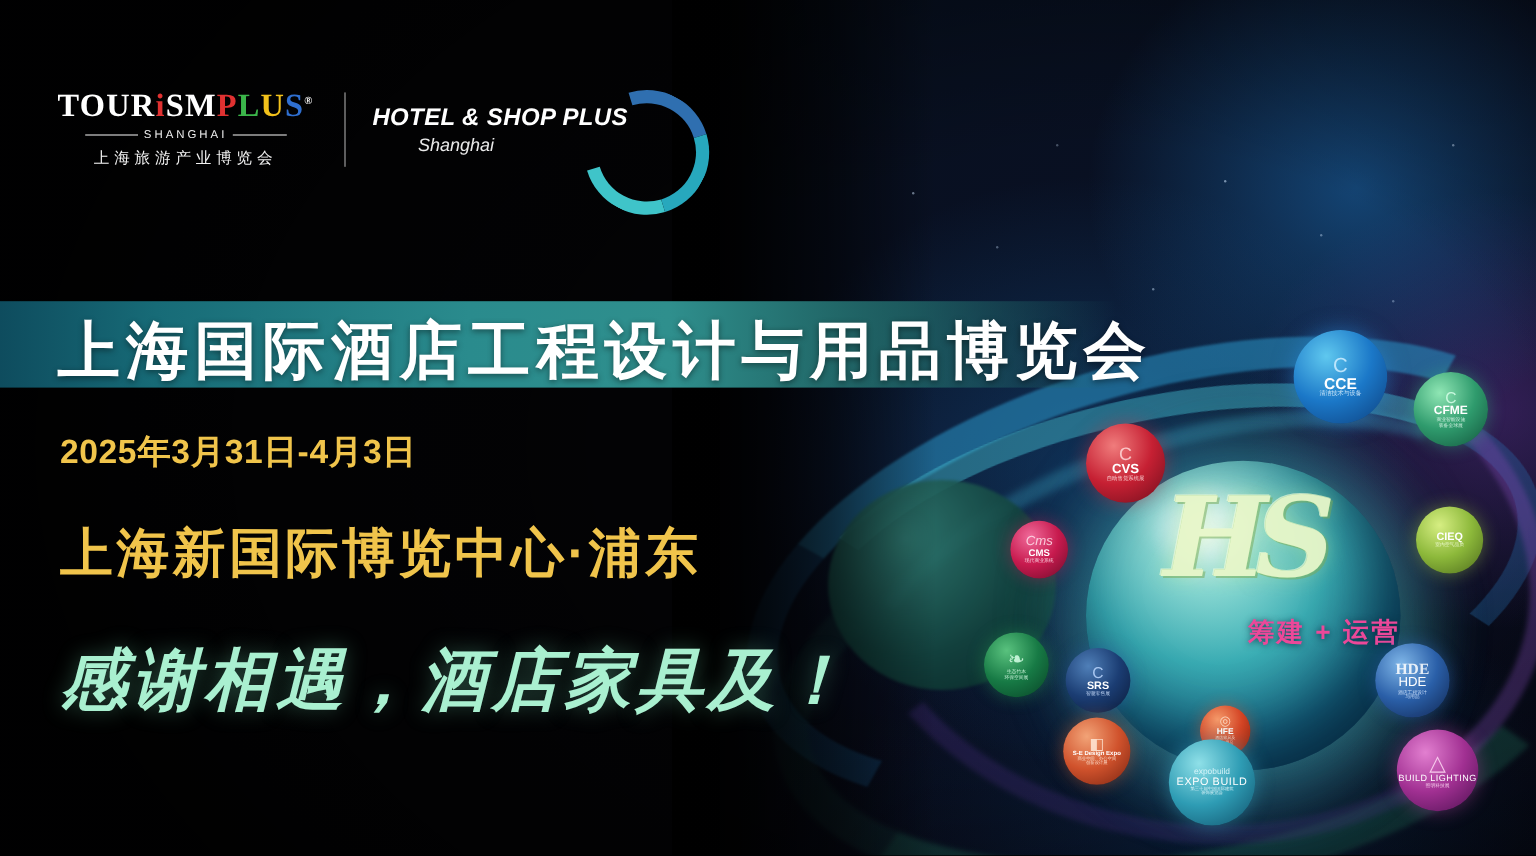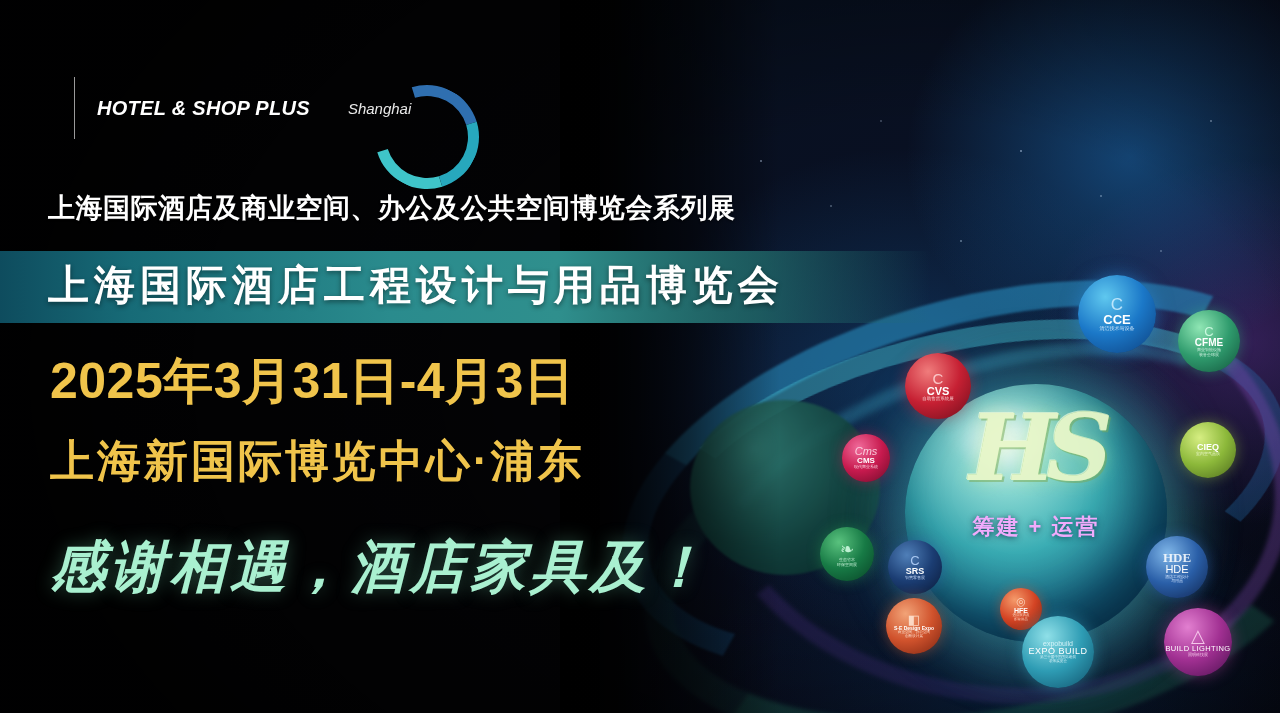--- a/index.html
+++ b/index.html
@@ -74,21 +74,21 @@
   .monogram{
     position:absolute;left:905px;top:378px;width:262px;height:140px;
     display:flex;align-items:center;justify-content:center;
     font-family:"DejaVu Serif","Liberation Serif",serif;font-style:italic;
     font-size:92px;letter-spacing:-10px;font-weight:700;
     color:#e8f7c9;
     text-shadow:0 0 1px #9fd37a,2px 2px 0 rgba(120,170,90,.55),-1px -1px 0 rgba(250,255,230,.7),0 0 18px rgba(190,240,160,.5);
     opacity:.95;
   }
   .core-line1,.core-line2{
-    position:absolute;left:905px;width:262px;text-align:center;color:#f0abfc;font-weight:700;
+    position:absolute;left:905px;width:262px;text-align:right;color:#ec4899;font-weight:700;
     text-shadow:0 1px 6px rgba(0,40,60,.8);
   }
   .core-line1{top:512px;font-size:22px;letter-spacing:2px;}
   .core-line2{top:546px;font-size:25px;letter-spacing:1px;}
 
   
   .badge{position:absolute;border-radius:50%;display:flex;flex-direction:column;
          align-items:center;justify-content:center;text-align:center;overflow:hidden;}
   .badge .bcode{font-weight:700;line-height:1;}
   .badge .bsub{line-height:1.1;opacity:.88;}
@@ -116,21 +116,21 @@
     background:radial-gradient(circle at 35% 28%,#4f7fb8,#1b3d73 50%,#0a1a38 100%);
     box-shadow:0 0 14px rgba(40,90,170,.40);}
   .b-sedesign{left:886px;top:598px;width:56px;height:56px;
     background:radial-gradient(circle at 35% 28%,#f2a377,#d0522c 50%,#7a2411 100%);
     box-shadow:0 0 14px rgba(220,100,50,.45);}
   .b-hfe{left:1000px;top:588px;width:42px;height:42px;
     background:radial-gradient(circle at 35% 28%,#f59a6a,#d44424 50%,#7c1f0c 100%);
     box-shadow:0 0 12px rgba(220,80,40,.45);}
   .b-expobuild{left:974px;top:616px;width:72px;height:72px;
     background:radial-gradient(circle at 35% 28%,#8fe0e8,#2e9cb4 50%,#10506a 100%);
-    box-shadow:0 0 16px rgba(60,180,210,.45);margin-left:48px;}
+    box-shadow:0 0 16px rgba(60,180,210,.45);}
   .b-hde{left:1146px;top:536px;width:62px;height:62px;
     background:radial-gradient(circle at 35% 28%,#7fb6e8,#2a5fa8 50%,#10254f 100%);
     box-shadow:0 0 14px rgba(50,110,200,.45);}
   .b-lighting{left:1164px;top:608px;width:68px;height:68px;
     background:radial-gradient(circle at 35% 28%,#e27fd0,#a13092 50%,#4c1050 100%);
     box-shadow:0 0 16px rgba(190,70,170,.45);}
 
   
   .logo-row{position:absolute;left:48px;top:66px;height:84px;display:flex;align-items:center;}
   .logo-tourism{display:flex;flex-direction:column;align-items:center;}
@@ -138,42 +138,42 @@
            font-size:27px;letter-spacing:1px;line-height:1;white-space:nowrap;}
   .tp-word span{display:inline-block;}
   .tp-rule{display:flex;align-items:center;width:168px;margin-top:5px;}
   .tp-rule i{flex:1;height:1px;background:#cfcfcf;display:block;}
   .tp-rule b{font-size:9.5px;letter-spacing:2.5px;color:#f0f0f0;font-weight:400;padding:0 5px;}
   .tp-cn{margin-top:5px;font-size:13px;letter-spacing:4px;color:#f2f2f2;white-space:nowrap;}
   .tp-reg{font-size:9px;vertical-align:super;color:#fff;}
 
   .logo-divider{width:1px;height:62px;background:#9a9a9a;margin:0 22px 0 26px;}
 
-  .logo-hotel{position:relative;display:flex;flex-direction:row;
+  .logo-hotel{position:relative;display:flex;flex-direction:column;
               align-items:flex-start;justify-content:center;padding-right:62px;}
   .hs-word{font-size:20px;font-weight:700;font-style:italic;color:#fff;letter-spacing:.3px;white-space:nowrap;}
   .hs-sub{font-size:15px;font-style:italic;color:#e9e9e9;margin-top:3px;margin-left:38px;}
   .hs-swoosh{position:absolute;right:-6px;top:-12px;width:82px;height:82px;border-radius:50%;
     border:11px solid transparent;
     border-top-color:#2f6fb0;border-right-color:#27a8bd;border-bottom-color:#3fc4c9;
     transform:rotate(28deg);}
 
   
   .series-title{position:absolute;left:48px;top:190px;font-size:27px;font-weight:700;
     color:#ffffff;letter-spacing:.5px;white-space:nowrap;
     text-shadow:0 1px 2px rgba(0,0,0,.8);}
 
   .teal-band{position:absolute;left:0;top:251px;width:930px;height:72px;
     background:linear-gradient(90deg,#0e4c5e 0%,#176b77 14%,#2a8b8d 42%,#2f8f8d 60%,
       rgba(34,110,110,.75) 82%,rgba(12,40,48,0) 100%);}
-  .teal-band-title{position:absolute;left:48px;top:258px;font-size:41px;font-weight:700;
+  .teal-band-title{position:absolute;left:48px;top:258px;font-size:52px;font-weight:700;
     color:#ffffff;letter-spacing:5px;white-space:nowrap;
     text-shadow:0 2px 5px rgba(0,0,0,.45);}
 
-  .date-line{position:absolute;left:50px;top:348px;font-size:50px;font-weight:700;
+  .date-line{position:absolute;left:50px;top:358px;font-size:28px;font-weight:700;
     color:#f0c44b;letter-spacing:.5px;white-space:nowrap;}
   .venue-line{position:absolute;left:50px;top:432px;font-size:44px;font-weight:700;
     color:#f0c44b;letter-spacing:3px;white-space:nowrap;}
 
   .farewell{position:absolute;left:50px;top:530px;font-size:56px;font-weight:700;
     font-style:italic;color:#a9f0d0;letter-spacing:4px;white-space:nowrap;
     text-shadow:0 0 18px rgba(120,230,185,.35);}
 </style>
 </head>
 <body>
@@ -282,32 +282,42 @@
   </div>
 
   <div class="badge b-lighting">
     <div class="bmark" style="font-size:18px;color:#ffdcf5;">△</div>
     <div class="bcode" style="font-size:7.5px;color:#ffffff;font-weight:400;letter-spacing:.4px;">BUILD LIGHTING</div>
     <div class="bsub" style="font-size:4px;color:#ffdcf5;">照明科技展</div>
   </div>
 
   <div class="logo-row">
 
+    <div class="logo-tourism">
+      <div class="tp-word">
+        <span style="color:#ffffff">TOUR</span><span style="color:#e03131">i</span><span style="color:#ffffff">SM </span><span style="color:#e03131">P</span><span style="color:#3bb54a">L</span><span style="color:#f2c11b">U</span><span style="color:#2f6fd0">S</span><span class="tp-reg">®</span>
+      </div>
+      <div class="tp-rule">
+        <i></i>
+        <b>SHANGHAI</b>
+        <i></i>
+      </div>
+      <div class="tp-cn">上海旅游产业博览会</div>
+    </div>
 
     <div class="logo-divider"></div>
 
     <div class="logo-hotel">
       <div class="hs-swoosh"></div>
       <div class="hs-word">HOTEL &amp; SHOP PLUS</div>
       <div class="hs-sub">Shanghai</div>
     </div>
 
   </div>
 
-  <div class="series-title">上海国际酒店及商业空间、办公及公共空间博览会系列展</div>
 
   <div class="teal-band"></div>
   <div class="teal-band-title">上海国际酒店工程设计与用品博览会</div>
 
   <div class="date-line">2025年3月31日-4月3日</div>
   <div class="venue-line">上海新国际博览中心·浦东</div>
 
   <div class="farewell">感谢相遇，酒店家具及！</div>
 
 </div>

